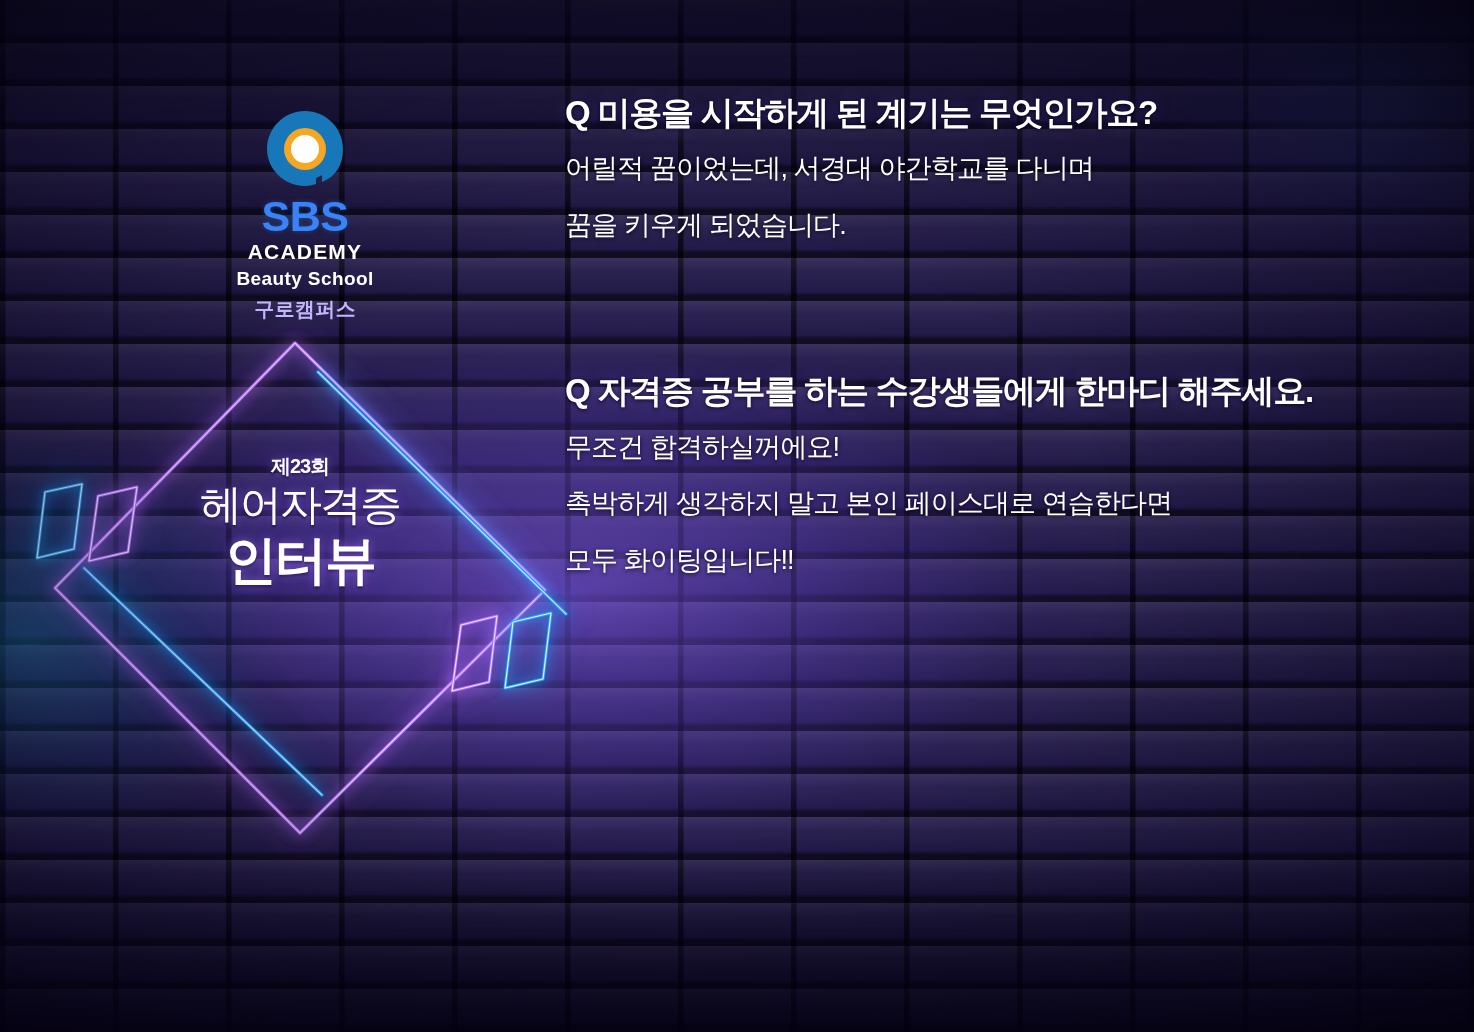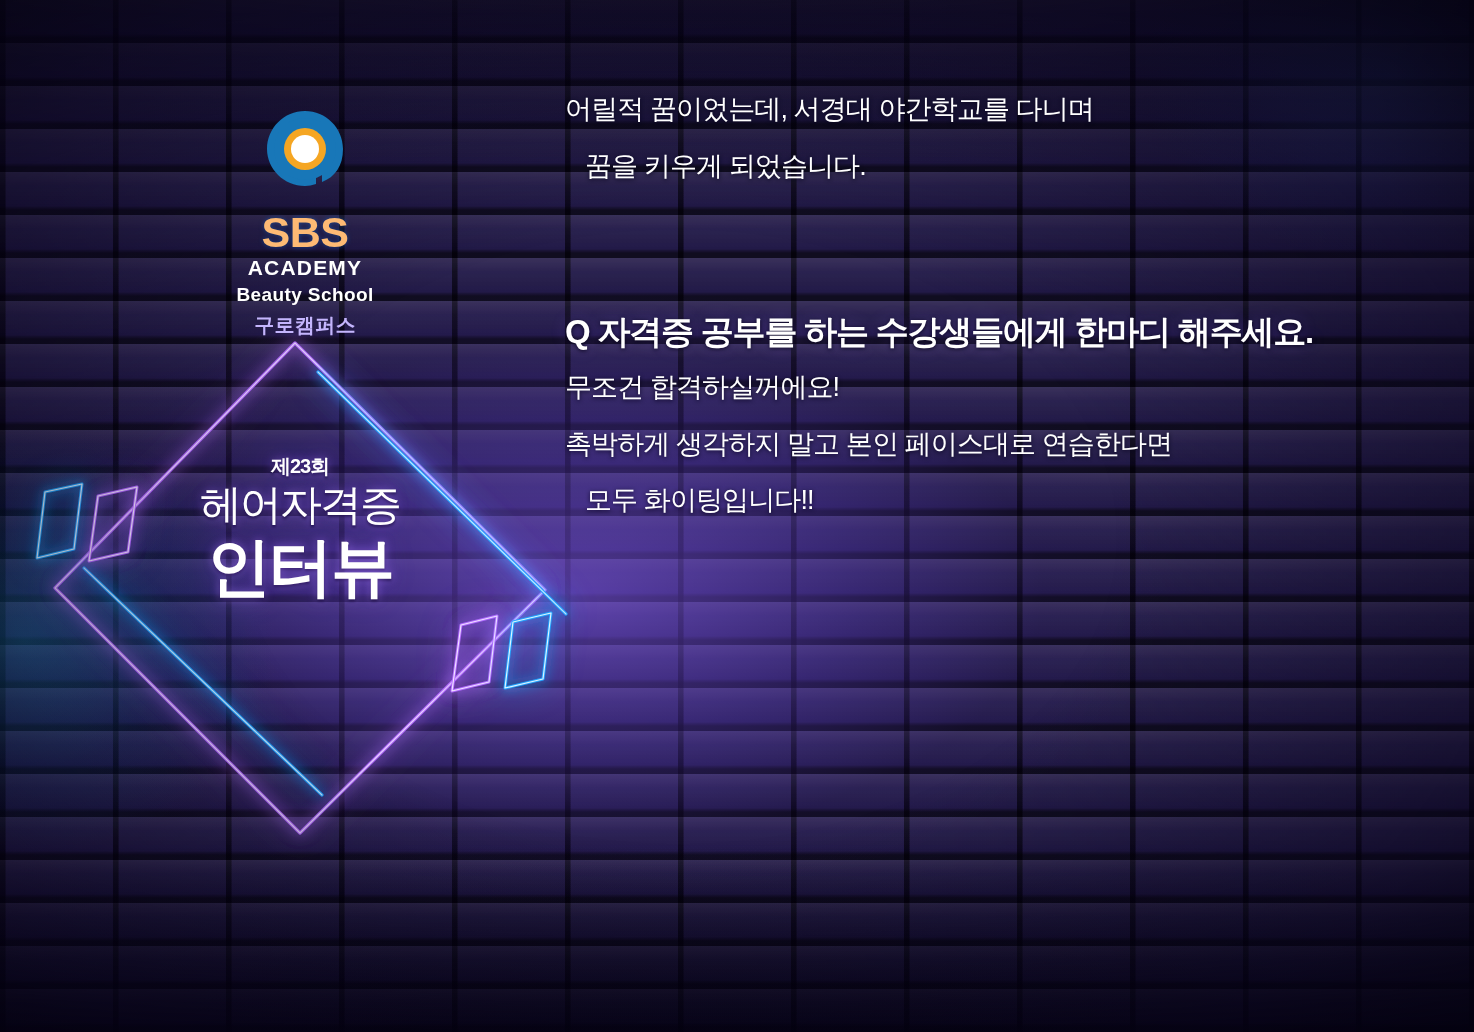--- a/index.html
+++ b/index.html
@@ -114,25 +114,25 @@
   
   .logo-block {
     position: absolute;
     left: 205px;
     top: 105px;
     width: 200px;
     text-align: center;
   }
   .logo-mark { width: 200px; height: 84px; }
   .logo-sbs {
-    margin-top: 18px;
+    margin-top: 2px;
     font-size: 43px;
     font-weight: 700;
     letter-spacing: -0.5px;
-    color: #fdba74;
+    color: #3b82f6;
     line-height: 1;
     text-shadow: 0 0 5px rgba(20,90,180,0.65);
   }
   .logo-academy {
     margin-top: 3px;
     font-size: 21px;
     font-weight: 700;
     letter-spacing: 1.2px;
     color: #ffffff;
     line-height: 1;
@@ -174,21 +174,21 @@
     line-height: 1.1;
   }
   .title-main {
     font-size: 42px;
     font-weight: 400;
     letter-spacing: -2px;
     line-height: 1.16;
     margin-top: 4px;
   }
   .title-big {
-    font-size: 64px;
+    font-size: 52px;
     font-weight: 700;
     letter-spacing: -2px;
     line-height: 1.1;
     margin-top: 2px;
   }
 
   
   .qa-wrap {
     position: absolute;
     left: 565px;
@@ -208,21 +208,21 @@
   }
   .qa-answer-line {
     color: #ffffff;
     font-size: 27px;
     font-weight: 400;
     letter-spacing: -0.9px;
     line-height: 1.28;
     margin-bottom: 22px;
     text-shadow: 0 1px 4px rgba(6,2,26,0.9);
   }
-  .qa-answer-line:last-child { margin-bottom: 0; padding-left: 20px; }
+  .qa-answer-line:last-child { margin-bottom: 0; }
   .gap-1 { height: 42px; }
   .gap-2 { height: 46px; }
 </style>
 </head>
 <body>
 
 <div id="poster">
 
   <div class="brick-layer"></div>
   <div class="brick-layer offset"></div>
@@ -313,20 +313,21 @@
 
   <div class="title-block">
     <div class="title-edition">제23회</div>
     <div class="title-main">헤어자격증</div>
     <div class="title-big">인터뷰</div>
   </div>
 
   <div class="qa-wrap">
 
     <div class="qa-block">
+      <div class="qa-question">Q 미용을 시작하게 된 계기는 무엇인가요?</div>
       <div class="qa-answer-line">어릴적 꿈이었는데, 서경대 야간학교를 다니며</div>
       <div class="qa-answer-line">꿈을 키우게 되었습니다.</div>
     </div>
 
     <div class="gap-1"></div>
 
 
     <div class="gap-2"></div>
 
     <div class="qa-block">

